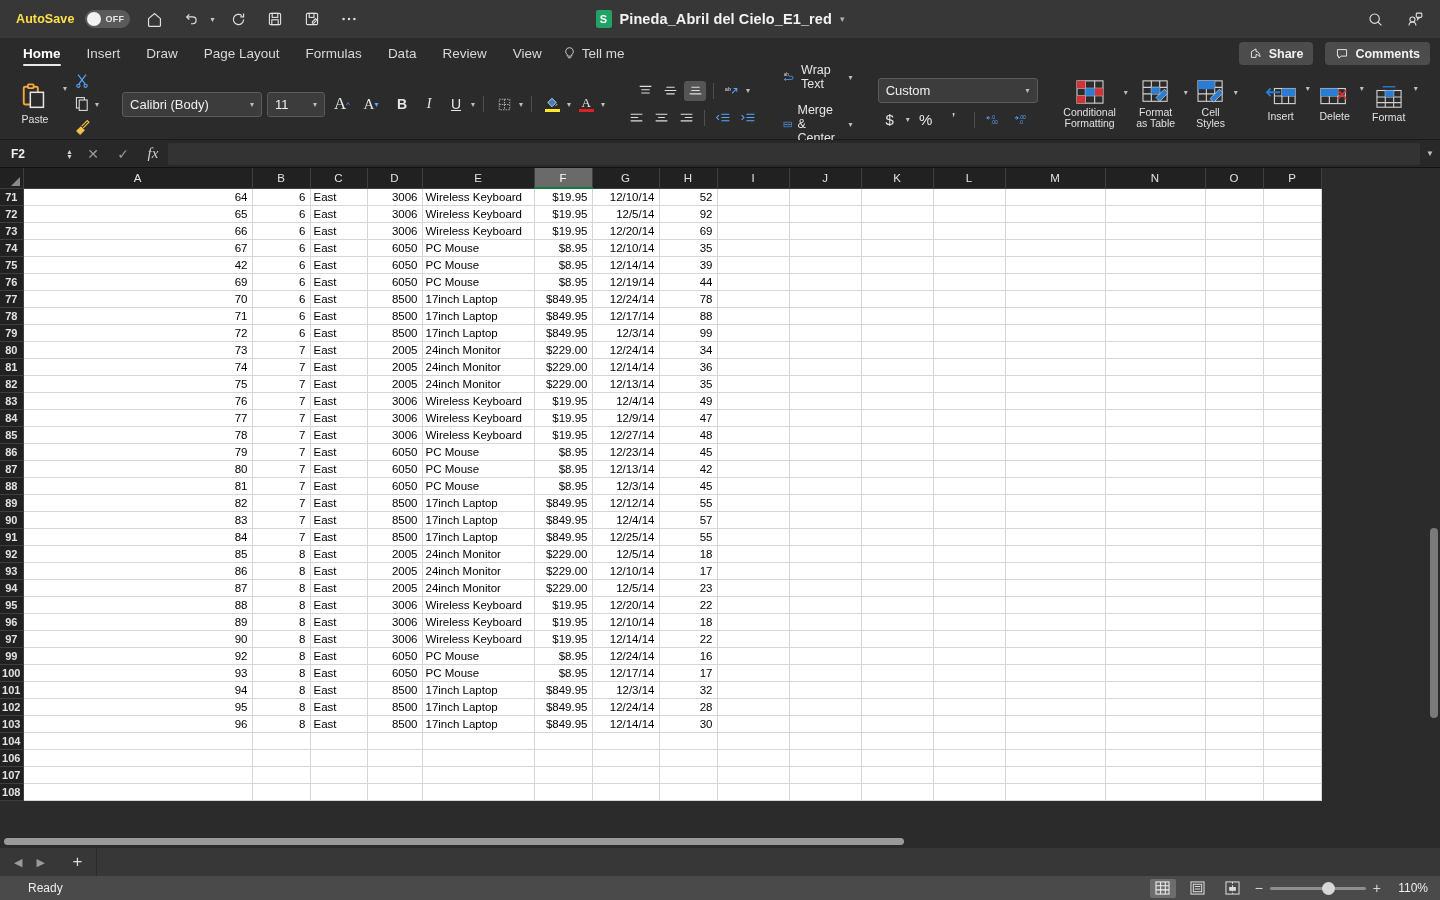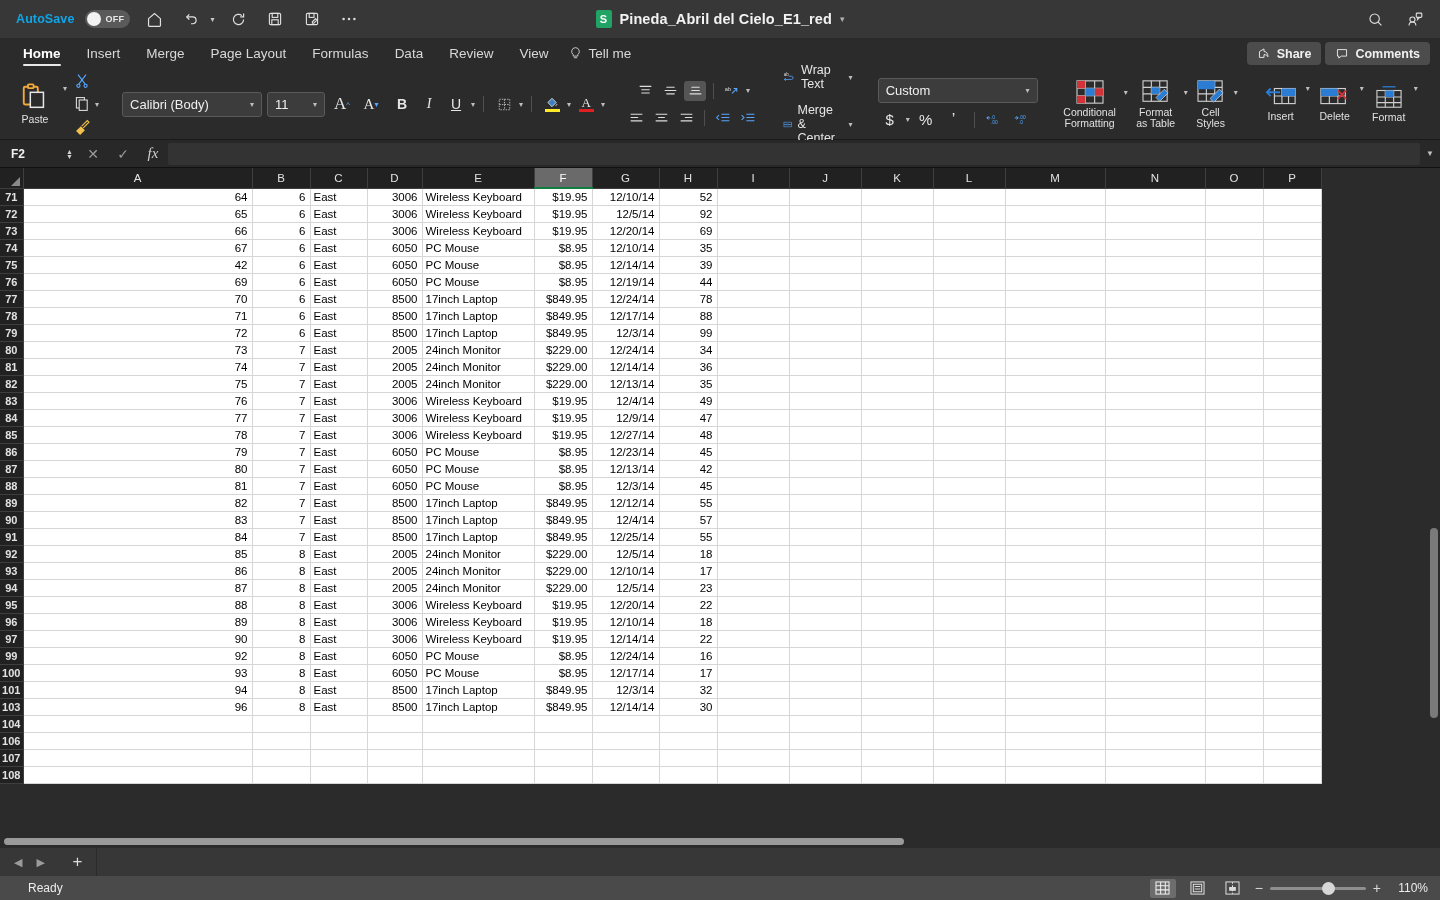--- a/index.html
+++ b/index.html
@@ -12,21 +12,21 @@
     -webkit-font-smoothing: antialiased;
   }
 
   
   .titlebar {
     height: 38px; background: #373737;
     display: flex; align-items: center;
     position: relative;
   }
   .qat { display: flex; align-items: center; gap: 11px; padding-left: 16px; }
-  .autosave-label { font-size: 12.5px; font-weight: bold; color: #0ea5e9; letter-spacing: .1px; }
+  .autosave-label { font-size: 12.5px; font-weight: bold; color: #fde047; letter-spacing: .1px; }
   .toggle {
     width: 45px; height: 18px; border-radius: 9px; background: #5a5a5a;
     display: flex; align-items: center; padding: 0 2px; position: relative;
   }
   .toggle .knob { width: 14px; height: 14px; border-radius: 50%; background: #f2f2f2; }
   .toggle .off { font-size: 9px; font-weight: bold; color: #e8e8e8; margin-left: 4px; letter-spacing: .3px;}
   .qicon { width: 26px; height: 26px; display: flex; align-items: center; justify-content: center; cursor: pointer; }
   .qicon svg { display:block; }
   .chev-sm { font-size: 8px; color: #c8c8c8; margin-left: -5px; }
   .title-center {
@@ -52,21 +52,21 @@
   .tab {
     font-size: 13.5px; color: #d8d8d8; padding: 2px 13px 7px 13px;
     cursor: pointer; position: relative; white-space: nowrap;
   }
   .tab.active { color: #ffffff; font-weight: bold; }
   .tab.active::after {
     content:''; position: absolute; left: 13px; right: 13px; bottom: 2px;
     height: 2.5px; background: #e8e8e8; border-radius: 2px;
   }
   .tellme { display: flex; align-items: center; gap: 6px; padding: 2px 10px 7px 8px; font-size: 13.5px; color: #d8d8d8; cursor: pointer;}
-  .tab-right { position: absolute; right: 10px; bottom: 3px; display: flex; gap: 4px; text-align: right; }
+  .tab-right { position: absolute; right: 10px; bottom: 3px; display: flex; gap: 12px; text-align: right; }
   .pillbtn {
     background: #4c4c4c; border-radius: 4px; height: 23px;
     display: flex; align-items: center; gap: 6px; padding: 0 10px;
     font-size: 12.5px; color: #f0f0f0; font-weight: bold; cursor: pointer;
   }
 
   
   .ribbon {
     height: 72px; background: #2b2b2b; display: flex; align-items: stretch;
     border-bottom: 1px solid #1a1a1a; position: relative;
@@ -239,21 +239,21 @@
           <path d="M13.5 7.5l-.5 2.5 2.5-2.5"></path>
         </svg>
     </div>
   </div>
 </div>
 
 <div class="tabbar">
   <div id="tabs-holder" style="display:flex;align-items:flex-end;">
       <div class="tab active">Home</div>
       <div class="tab">Insert</div>
-      <div class="tab">Merge</div>
+      <div class="tab">Draw</div>
       <div class="tab">Page Layout</div>
       <div class="tab">Formulas</div>
       <div class="tab">Data</div>
       <div class="tab">Review</div>
       <div class="tab">View</div>
     </div>
   <div class="tellme">
     <svg width="13" height="15" viewBox="0 0 20 22" fill="none" stroke="#d8d8d8" stroke-width="1.4">
         <path d="M10 2a6 6 0 0 0-3.5 10.8V15h7v-2.2A6 6 0 0 0 10 2z"></path>
         <path d="M7.5 17.5h5"></path>
@@ -1227,20 +1227,39 @@
           <td class="cell txt" style="width: 72px;"></td>
           <td class="cell txt" style="width: 72px;"></td>
           <td class="cell txt" style="width: 72px;"></td>
           <td class="cell txt" style="width: 72px;"></td>
           <td class="cell txt" style="width: 100px;"></td>
           <td class="cell txt" style="width: 100px;"></td>
           <td class="cell txt" style="width: 58px;"></td>
           <td class="cell txt" style="width: 58px;"></td>
         </tr>
         <tr>
+          <th class="rowhead">102</th>
+          <td class="cell num" style="width: 229px;">95</td>
+          <td class="cell num" style="width: 58px;">8</td>
+          <td class="cell txt" style="width: 57px;">East</td>
+          <td class="cell num" style="width: 55px;">8500</td>
+          <td class="cell txt" style="width: 112px;">17inch Laptop</td>
+          <td class="cell num" style="width: 58px;">$849.95</td>
+          <td class="cell num" style="width: 67px;">12/24/14</td>
+          <td class="cell num" style="width: 58px;">28</td>
+          <td class="cell txt" style="width: 72px;"></td>
+          <td class="cell txt" style="width: 72px;"></td>
+          <td class="cell txt" style="width: 72px;"></td>
+          <td class="cell txt" style="width: 72px;"></td>
+          <td class="cell txt" style="width: 100px;"></td>
+          <td class="cell txt" style="width: 100px;"></td>
+          <td class="cell txt" style="width: 58px;"></td>
+          <td class="cell txt" style="width: 58px;"></td>
+        </tr>
+        <tr>
           <th class="rowhead">103</th>
           <td class="cell num" style="width: 229px;">96</td>
           <td class="cell num" style="width: 58px;">8</td>
           <td class="cell txt" style="width: 57px;">East</td>
           <td class="cell num" style="width: 55px;">8500</td>
           <td class="cell txt" style="width: 112px;">17inch Laptop</td>
           <td class="cell num" style="width: 58px;">$849.95</td>
           <td class="cell num" style="width: 67px;">12/14/14</td>
           <td class="cell num" style="width: 58px;">30</td>
           <td class="cell txt" style="width: 72px;"></td>

